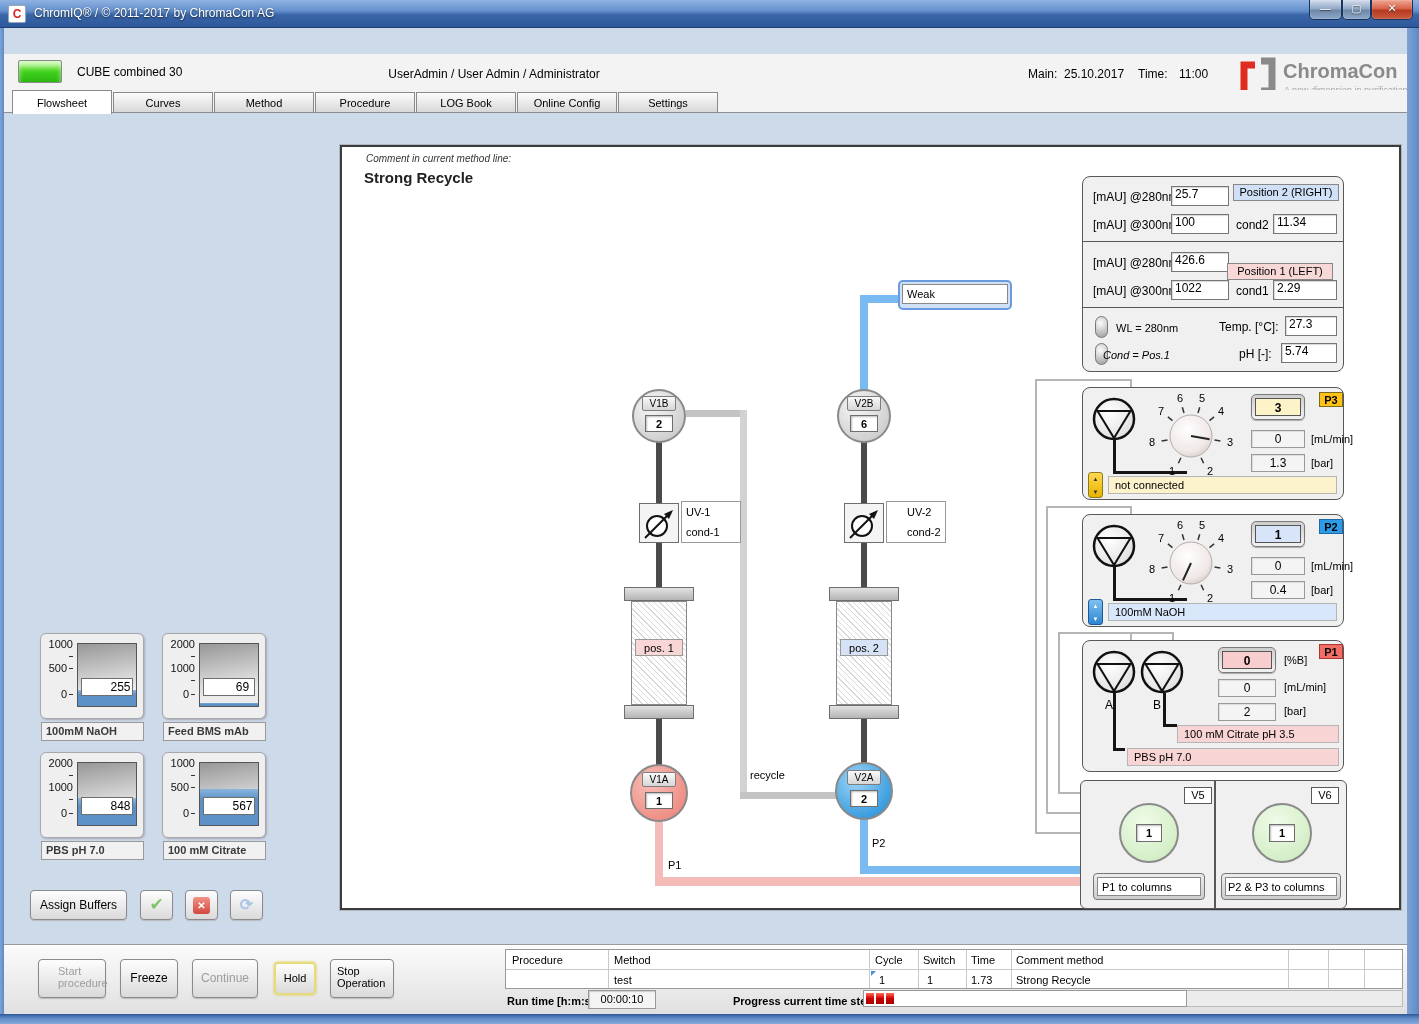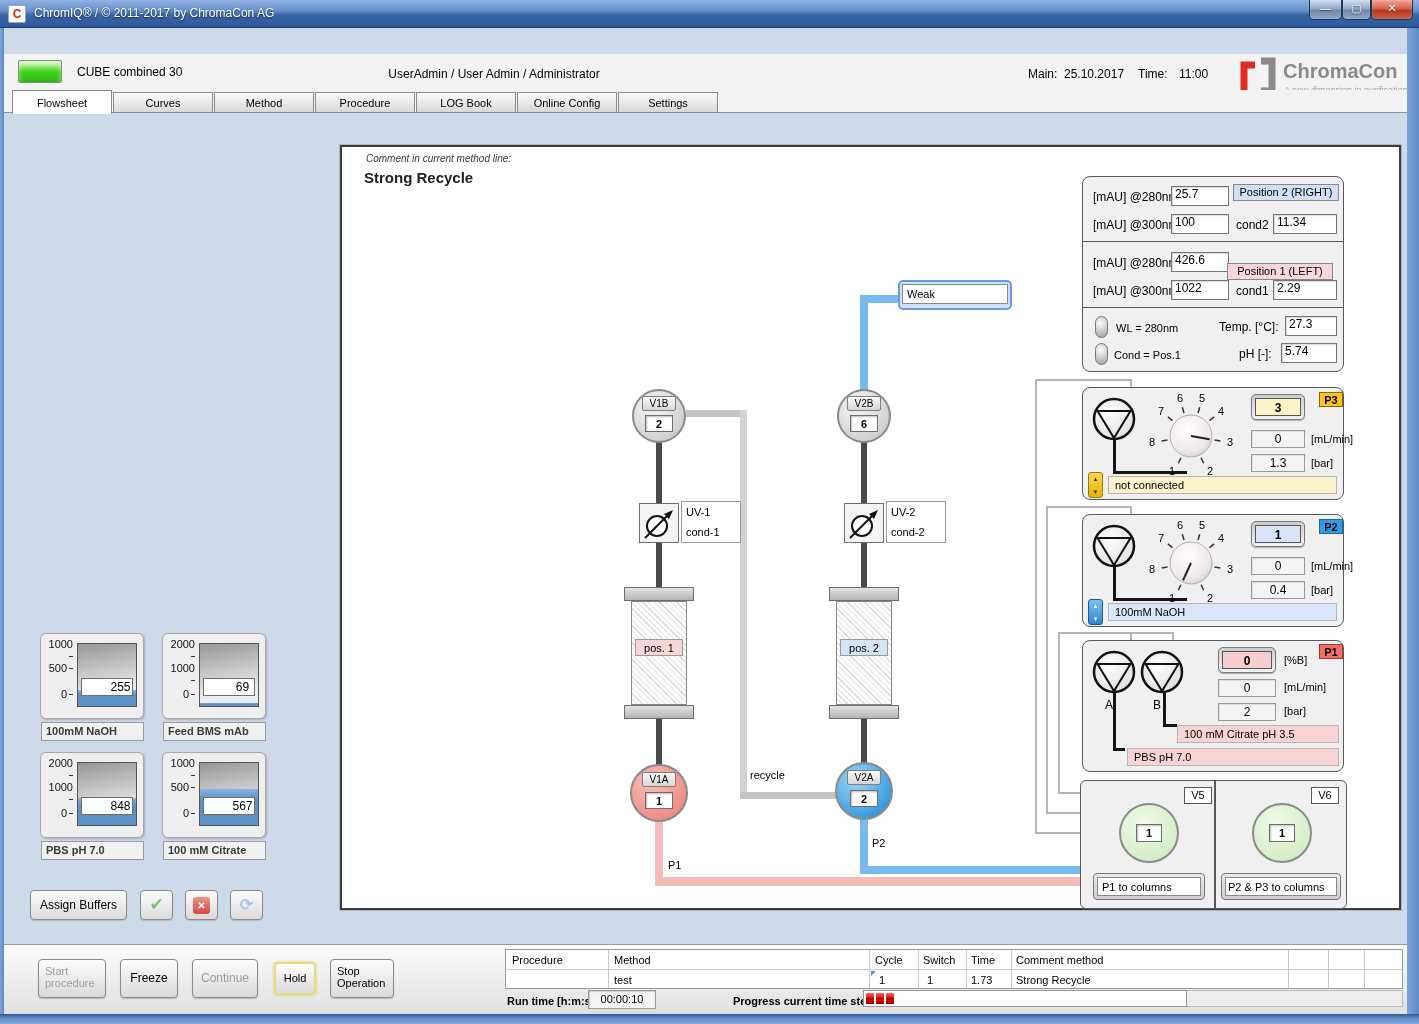--- a/index.html
+++ b/index.html
@@ -239,21 +239,21 @@
         <div>UV-1</div>
         <div>cond-1</div>
       </div>
       <div class="abs" style="left:502px;top:356px;width:40px;height:40px;background:#f4f4f4;border:1px solid #6e6e6e;">
         <svg width="38" height="38">
           <circle cx="17" cy="22" r="10" fill="#fff" stroke="#111" stroke-width="2"></circle>
           <line x1="5" y1="34" x2="30" y2="9" stroke="#111" stroke-width="2"></line>
           <polygon points="33,6 24,10 29,15" fill="#111"></polygon>
         </svg>
       </div>
-      <div class="abs" style="left:544px;top:354px;width:60px;height:42px;background:#fff;border:1px solid #999;font-size:11px;line-height:20px;padding-left:4px;">
+      <div class="abs" style="left:544px;top:354px;width:60px;height:42px;background:#fff;border:1px solid #999;font-size:11px;line-height:20px;padding-left:20px;">
         <div>UV-2</div>
         <div>cond-2</div>
       </div>
 
       <div class="abs" style="left:282px;top:440px;width:70px;height:14px;background:linear-gradient(#e2e2e2,#b5b5b5);border:1px solid #6e6e6e;"></div>
       <div class="abs" style="left:289px;top:454px;width:56px;height:104px;border:1px solid #888;background:
         repeating-linear-gradient(45deg,#fff 0 3px,#d9d9d9 3px 4px),repeating-linear-gradient(-45deg,rgba(255,255,255,0) 0 3px,rgba(190,190,190,.5) 3px 4px);"></div>
       <div class="abs" style="left:282px;top:558px;width:70px;height:14px;background:linear-gradient(#e2e2e2,#b5b5b5);border:1px solid #6e6e6e;"></div>
       <div class="abs" style="left:293px;top:492px;width:48px;height:17px;background:#f9d6d6;border:1px solid #999;font-size:11px;line-height:16px;text-align:center;">pos. 1</div>
       <div class="abs" style="left:487px;top:440px;width:70px;height:14px;background:linear-gradient(#e2e2e2,#b5b5b5);border:1px solid #6e6e6e;"></div>
@@ -284,21 +284,21 @@
         <div class="ro abs" style="left:88px;top:75px;width:58px;height:20px;">426.6</div>
         <div class="abs" style="left:144px;top:73px;width:106px;height:17px;background:#f8d7d7;border:1px solid #888;font-size:11px;line-height:15px;text-align:center;margin-top:13px;">Position 1 (LEFT)</div>
         <span class="lbl" style="left:10px;top:107px;">[mAU] @300nm</span>
         <div class="ro abs" style="left:88px;top:103px;width:58px;height:20px;">1022</div>
         <span class="lbl" style="left:153px;top:107px;">cond1</span>
         <div class="ro abs" style="left:190px;top:103px;width:64px;height:20px;">2.29</div>
         <div class="abs" style="left:0;top:130px;width:260px;height:1px;background:#585858;"></div>
         <div class="toggle" style="left:12px;top:139px;"></div>
         <span class="abs sm" style="left:33px;top:145px;">WL = 280nm</span>
         <div class="toggle" style="left:12px;top:166px;"></div>
-        <span class="abs sm" style="left:31px;top:172px;">Cond = Pos.1</span>
+        <span class="abs sm" style="left:20px;top:172px;font-style:italic;">Cond = Pos.1</span>
         <span class="lbl" style="left:136px;top:143px;">Temp. [°C]:</span>
         <div class="ro abs" style="left:202px;top:139px;width:52px;height:20px;">27.3</div>
         <span class="lbl" style="left:156px;top:170px;">pH [-]:</span>
         <div class="ro abs" style="left:198px;top:166px;width:56px;height:20px;">5.74</div>
       </div>
 
       <div class="panel" style="left:740px;top:240px;width:262px;height:113px;">
         <svg class="abs" style="left:8px;top:8px;" width="46" height="46">
           <circle cx="23" cy="23" r="20" fill="url(#pumpGrad)" stroke="#111" stroke-width="2.5"></circle>
           <polygon points="6.5,15 39.5,15 23,42" fill="none" stroke="#111" stroke-width="2"></polygon>
@@ -420,21 +420,21 @@
           <div style="background:#fff;border:1px solid #888;height:19px;font-size:11px;line-height:18px;padding-left:4px;">P1 to columns</div>
         </div>
         <div class="abs" style="left:140px;top:92px;width:120px;height:27px;border:1px solid #777;border-radius:4px;background:linear-gradient(#ececec,#cdcdcd);padding:3px;">
           <div style="background:#fff;border:1px solid #888;height:19px;font-size:11px;line-height:18px;padding-left:2px;">P2 &amp; P3 to columns</div>
         </div>
       </div>
     </div>
   </div>
 
   <div class="bottombar">
-    <div class="btn3d dis" style="left:34px;top:13px;width:68px;height:39px;font-size:11px;padding-top:5px;text-align:left;padding-left:6px;">Start procedure</div>
+    <div class="btn3d dis" style="left:34px;top:13px;width:68px;height:39px;font-size:11px;padding-top:5px;text-align:left;padding-left:19px;">Start procedure</div>
     <div class="btn3d" style="left:116px;top:13px;width:58px;height:39px;line-height:37px;">Freeze</div>
     <div class="btn3d dis" style="left:188px;top:13px;width:66px;height:39px;line-height:37px;">Continue</div>
     <div class="btn3d" style="left:270px;top:16px;width:42px;height:33px;line-height:29px;font-size:11px;border:2px solid #e6da7c;box-shadow:0 0 3px #d9cc4f;">Hold</div>
     <div class="btn3d" style="left:326px;top:13px;width:64px;height:39px;font-size:11px;padding-top:5px;text-align:left;padding-left:6px;">Stop Operation</div>
 
     <div class="abs" style="left:501px;top:3px;width:898px;height:40px;background:#fff;border:1px solid #999;">
       <div class="tblline" style="left:0;top:19px;width:896px;height:1px;"></div>
       <div class="tblline" style="left:102px;top:0;width:1px;height:38px;"></div>
       <div class="tblline" style="left:363px;top:0;width:1px;height:38px;"></div>
       <div class="tblline" style="left:412px;top:0;width:1px;height:38px;"></div>

